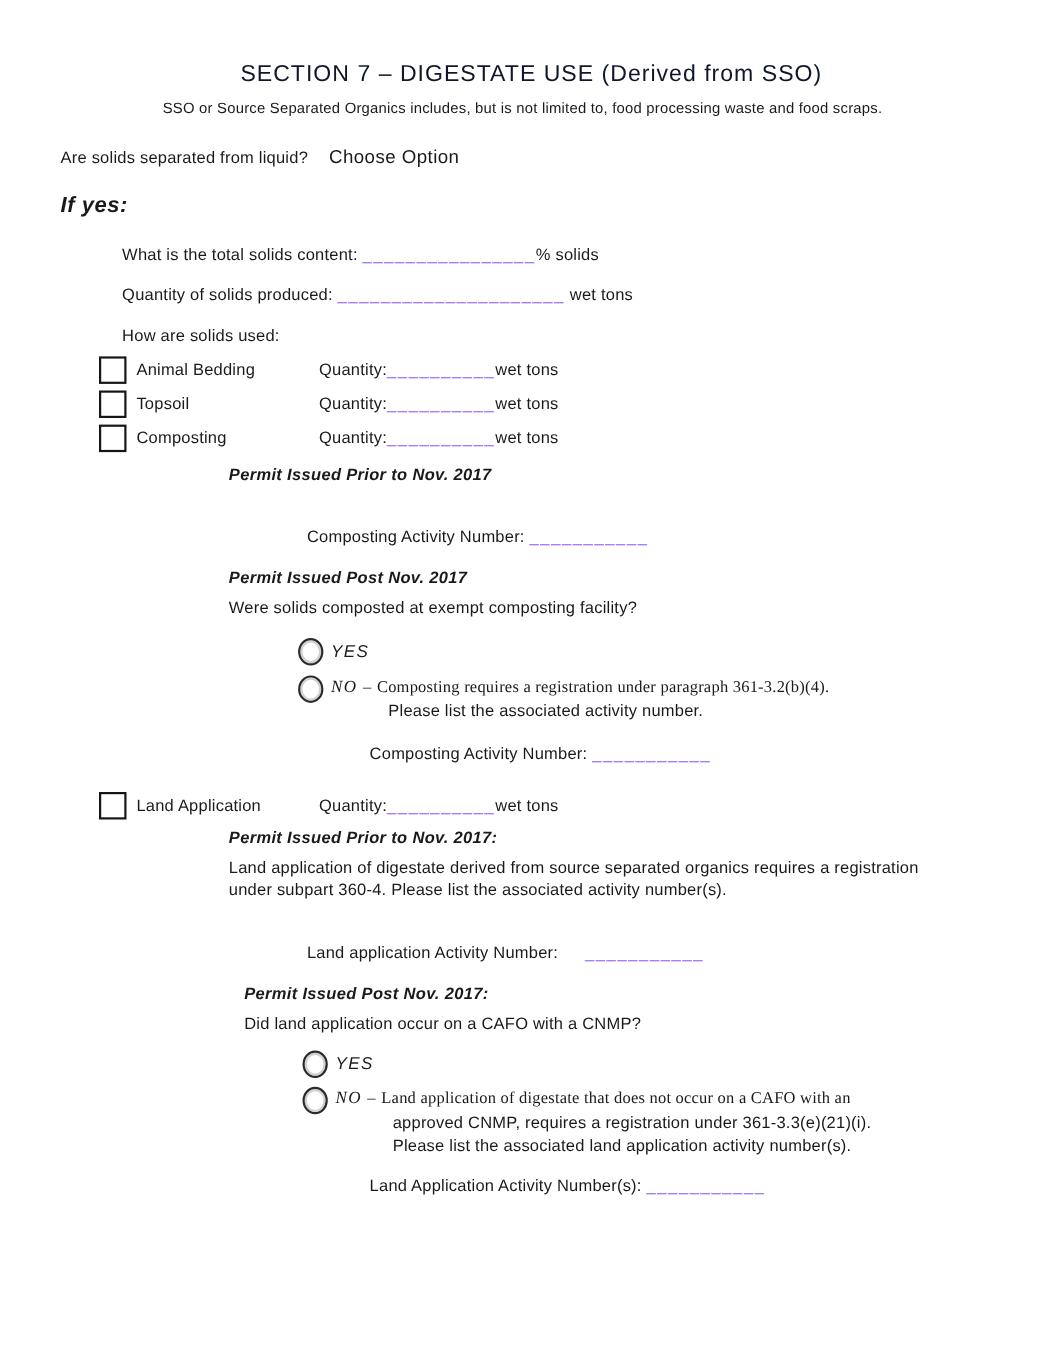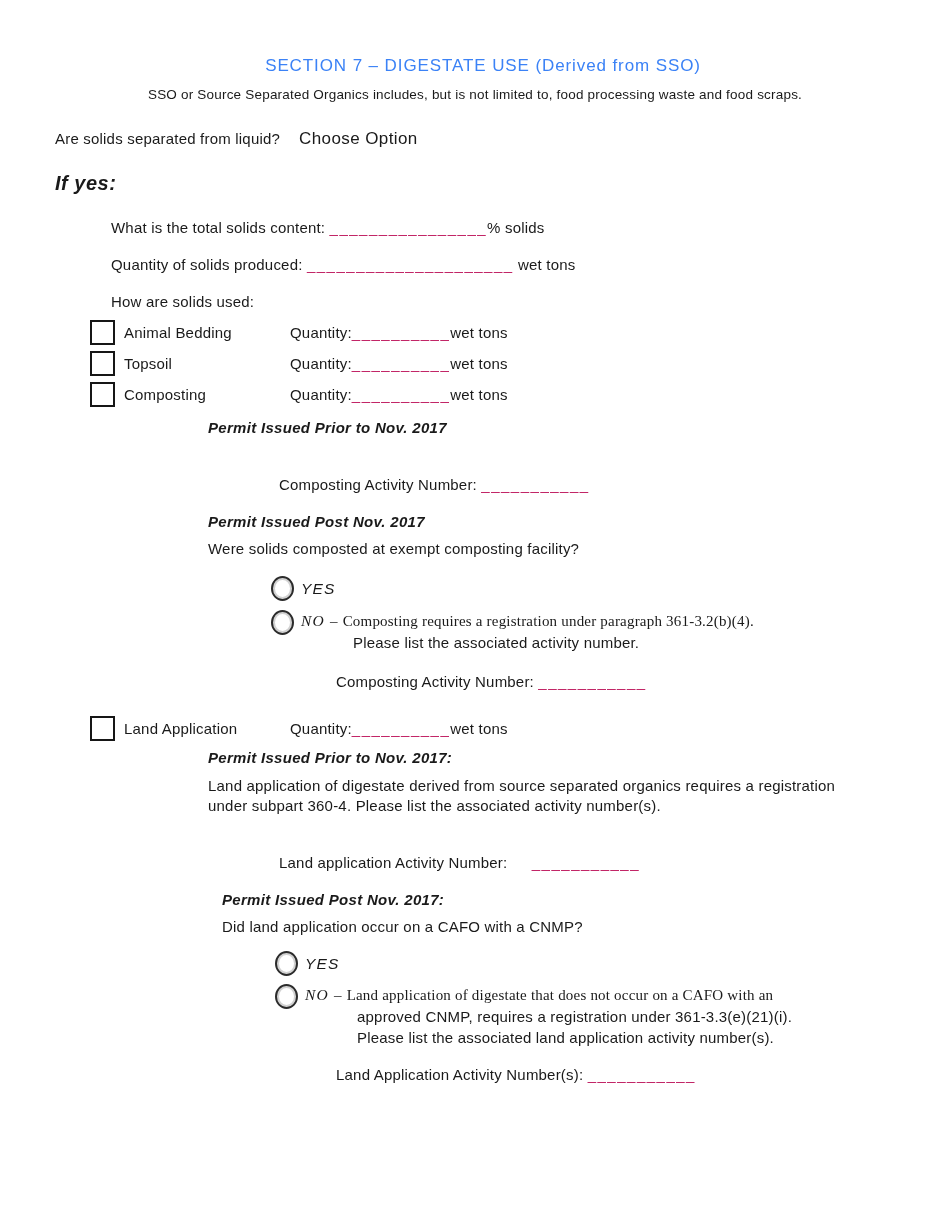--- a/index.html
+++ b/index.html
@@ -2,30 +2,30 @@
 <html><head>
 <meta charset="utf-8">
 <style>
   html,body{margin:0;padding:0;background:#fff;}
   .page{
     width:950px;height:1230px;background:#ffffff;overflow:hidden;
     font-family:"Liberation Sans", sans-serif;color:#1a1a1a;font-size:15px;
     letter-spacing:0.2px;position:relative;
   }
   .center{text-align:center;}
-  .title{padding-top:56px;font-size:17px;letter-spacing:0.9px;color:#3b82f6;padding-left:16px;}
+  .title{padding-top:56px;font-size:21px;letter-spacing:0.9px;color:#0f172a;padding-left:16px;}
   .subtitle{margin-top:11px;font-size:13.5px;letter-spacing:0.2px;}
   .q-row{margin-top:27px;margin-left:55px;display:flex;align-items:baseline;white-space:nowrap;}
   .choose-option{font-size:17px;margin-left:19px;letter-spacing:0.4px;}
   .if-yes{margin-top:23px;margin-left:55px;font-size:20px;font-style:italic;font-weight:bold;letter-spacing:0.5px;}
   .line{white-space:nowrap;}
   .ml111{margin-left:111px;} .ml208{margin-left:208px;} .ml222{margin-left:222px;}
   .ml279{margin-left:279px;} .ml336{margin-left:336px;}
   .mt24{margin-top:24px;} .mt20{margin-top:20px;} .mt10{margin-top:10px;}
-  .blank{letter-spacing:1.5px;color:#be185d;}
+  .blank{letter-spacing:1.5px;color:#8b5cf6;}
   .cb-row{display:flex;align-items:center;margin-left:90px;margin-bottom:6px;white-space:nowrap;}
   .checkbox{width:21px;height:21px;border:2px solid #161616;background:#fff;flex:none;margin-right:9px;}
   .cb-label{width:166px;flex:none;}
   .permit-h{font-style:italic;font-weight:600;letter-spacing:0.3px;white-space:nowrap;}
   .permit-p{width:632px;line-height:20px;margin:10px 0 0 208px;}
   .radio-row{display:flex;align-items:flex-start;white-space:nowrap;}
   .radio{width:19px;height:21px;border:2.5px solid #2b2b2b;border-radius:50%;
          box-shadow:inset 0 0 0 2px #d2d2d2;flex:none;margin-right:7px;background:#fff;}
   .opt{font-style:italic;letter-spacing:1.2px;font-size:15.5px;}
   .no-body{line-height:21px;white-space:normal;}

